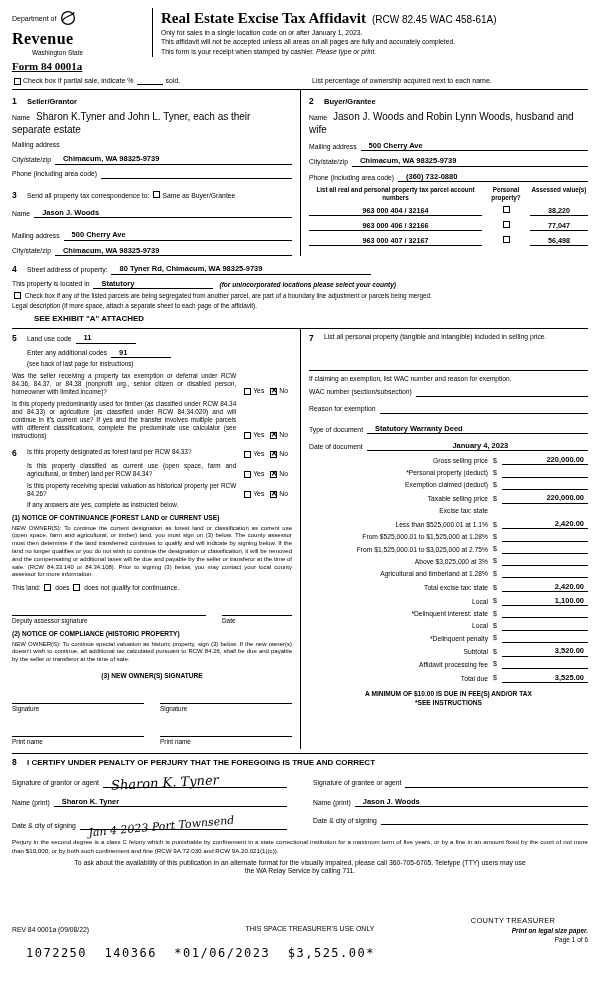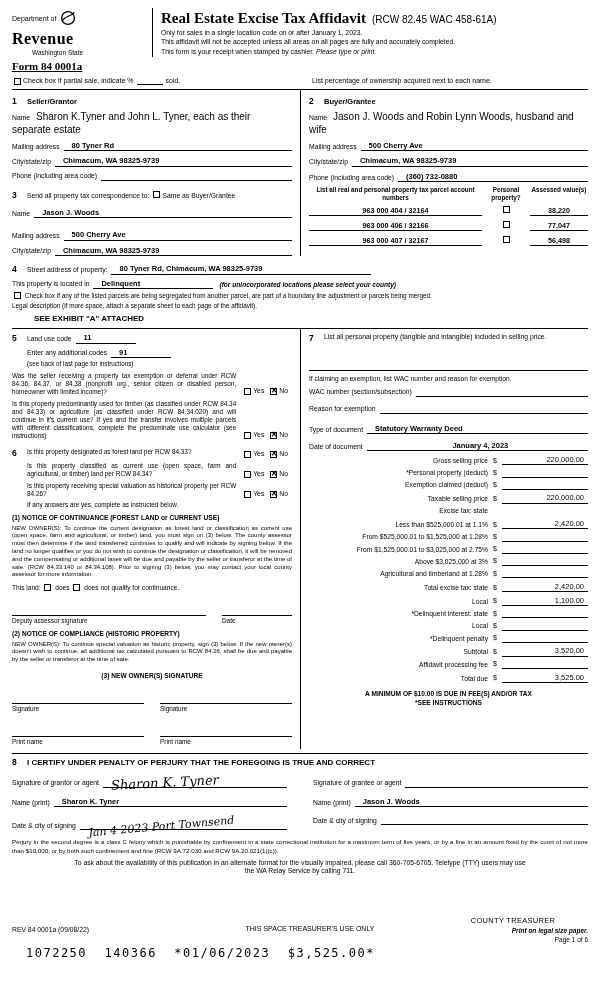--- a/index.html
+++ b/index.html
@@ -73,21 +73,21 @@
   .sig-pair { display:flex; gap:16px; margin-top:14px; }
   .sig-cell { flex:1; }
   .sig-cell.narrow { flex:0 0 70px; }
   .sig-line { border-bottom:1px solid #000; height:10px; }
   .sig-label { font-size:6.4px; margin-top:1px; }
 
   
   .tax-row { display:flex; align-items:flex-end; margin-top:3.5px; }
   .tax-label { flex:1; text-align:right; padding-right:5px; font-size:6.7px; }
   .tax-dollar { width:9px; font-size:7px; flex:none; }
-  .tax-value { width:86px; flex:none; border-bottom:1px solid #000; text-align:right; font-weight:normal; font-size:7.5px; padding-right:4px; min-height:8px; }
+  .tax-value { width:86px; flex:none; border-bottom:1px solid #000; text-align:right; font-weight:bold; font-size:7.5px; padding-right:4px; min-height:8px; }
   .tax-value.nofill { border-bottom:none; }
   .min-note { font-weight:bold; font-size:6.6px; text-align:center; margin-top:7px; }
 
   
   .sec8-grid { display:flex; gap:26px; }
   .sec8-col { flex:1; }
   .handwriting { font-family:"DejaVu Serif", serif; font-style:italic; font-size:13px; display:inline-block; transform:rotate(-3deg) translateY(1px); font-weight:normal; }
   .handwriting.small { font-size:11px; transform:rotate(-5deg) translateY(4px); }
   .sigline { overflow:visible; height:14px; }
 
@@ -152,21 +152,20 @@
       <div class="sec-head">
         <span class="sec-num">1</span>
         <span class="sec-title">Seller/Grantor</span>
       </div>
       <div class="name-row">
         <span class="lbl">Name</span>
         <span class="name-val">Sharon K.Tyner and John L. Tyner, each as their separate estate</span>
       </div>
       <div class="fr">
         <span class="lbl">Mailing address</span>
-        <span class="fill">80 Tyner Rd</span>
       </div>
       <div class="fr">
         <span class="lbl">City/state/zip</span>
         <span class="fill">Chimacum, WA 98325-9739</span>
       </div>
       <div class="fr">
         <span class="lbl">Phone (including area code)</span>
         <span class="fill"></span>
       </div>
     </div>
@@ -241,21 +240,21 @@
 
   <div style="margin-top:8px">
     <div class="fr" style="margin-top:0">
       <span class="sec-num">4</span>
       <span class="lbl">Street address of property:</span>
       <span class="fill" style="flex:0 0 260px">80 Tyner Rd, Chimacum, WA  98325-9739</span>
       <span style="flex:1"></span>
     </div>
     <div class="fr" style="margin-top:4px">
       <span class="lbl">This property is located in</span>
-      <span class="fill w110">Delinquent</span>
+      <span class="fill w110">Statutory</span>
       <span class="bold italic" style="font-size:6.6px; padding-left:6px">(for unincorporated locations please select your county)</span>
       <span style="flex:1"></span>
     </div>
     <div style="margin-top:3px; font-size:6.4px">
       <span class="cb"></span>
       <span>Check box if any of the listed parcels are being segregated from another parcel, are part of a boundary line adjustment or parcels being merged.</span>
     </div>
     <div style="margin-top:2px; font-size:6.4px">Legal description (if more space, attach a separate sheet to each page of the affidavit).</div>
     <div class="bold" style="font-size:8px; margin:4px 0 2px 22px">SEE EXHIBIT "A" ATTACHED</div>
   </div>

